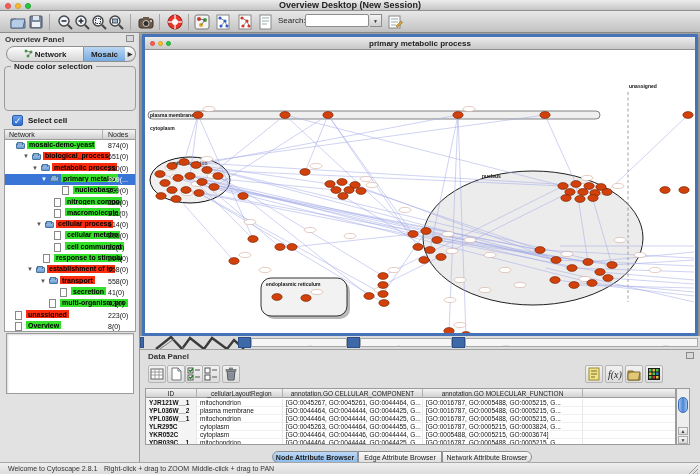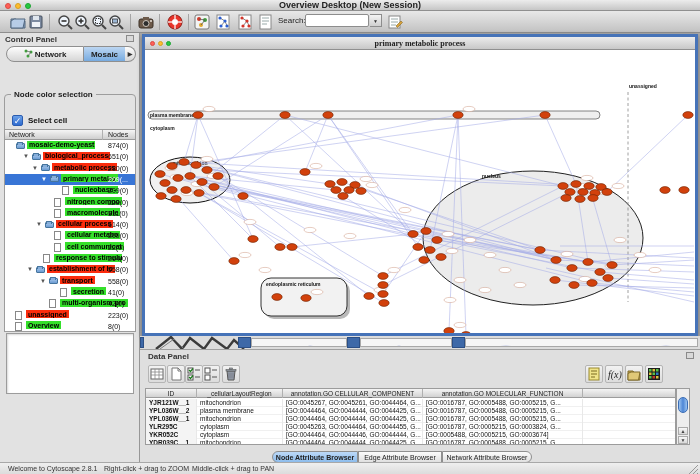--- a/index.html
+++ b/index.html
@@ -35,21 +35,21 @@
   .cp-title{position:absolute;left:5px;top:2px;font-size:8px;font-weight:bold;color:#333;}
   .float-icon{position:absolute;width:8px;height:7px;border:1px solid #8a8a8a;background:#d9d9d9;}
   .cp-tabs{position:absolute;left:6px;top:13px;width:130px;height:16px;}
   .cp-tab{position:absolute;top:0;height:16px;border:1px solid #8f8f8f;
     font-size:8px;font-weight:bold;color:#222;text-align:center;line-height:15px;}
   .tab-network{left:0;width:78px;border-radius:8px 0 0 8px;background:linear-gradient(#fdfdfd,#d6d6d6);}
   .tab-mosaic{left:78px;width:42px;background:linear-gradient(#bcd6f2,#77abe0);border-left:none;}
   .tab-arrow{left:119px;width:11px;border-left:none;border-radius:0 8px 8px 0;
     background:linear-gradient(#fdfdfd,#d6d6d6);font-size:6px;color:#333;}
   .groupbox{position:absolute;left:4px;top:33px;width:132px;height:45px;
-    border:1px solid #9d9d9d;border-radius:4px;margin-top:28px;}
+    border:1px solid #9d9d9d;border-radius:4px;}
   .gb-legend{position:absolute;left:6px;top:-5px;background:#e2e2e2;padding:0 3px;
     font-size:8px;font-weight:bold;color:#222;}
   .combo{position:absolute;left:7px;top:12px;width:117px;height:17px;background:#fff;
     border:1px solid #9a9a9a;border-radius:8px;}
   .combo-text{position:absolute;left:8px;top:0;font-size:8px;font-weight:bold;line-height:16px;color:#111;}
   .combo-btn{position:absolute;right:0;top:0;width:14px;height:15px;border-radius:0 8px 8px 0;
     background:linear-gradient(#8fbdf2,#3c79cf);color:#fff;font-size:5px;text-align:center;line-height:7px;}
   .check-row{position:absolute;left:12px;top:82px;height:12px;}
   .checkbox{position:absolute;left:0;top:0;width:11px;height:11px;border-radius:2px;
     background:linear-gradient(#6ba1e8,#2e6bd0);border:1px solid #2a5cb0;color:#fff;
@@ -77,21 +77,21 @@
   .tval{position:absolute;left:103px;top:2px;font-size:7px;color:#111;white-space:nowrap;}
   .sel .tval{color:#fff;}
   .birdseye{position:absolute;left:6px;top:300px;width:128px;height:61px;background:#fff;
     border:1px solid #9c9c9c;box-shadow:inset 1px 1px 2px rgba(0,0,0,0.15);}
 
   
   .desktop{left:140px;top:33px;width:560px;height:316px;background:#ababab;}
   .network-window{left:142px;top:34px;width:556px;height:302px;border:3px solid #4673b8;
     background:#fff;box-shadow:0 2px 5px rgba(0,0,0,0.4);}
   .nw-titlebar{position:absolute;left:0;top:0;right:0;height:13px;
-    background:linear-gradient(#ececec,#c8c8c8);border-bottom:1px solid #909090;font-family:Liberation Serif, serif;}
+    background:linear-gradient(#ececec,#c8c8c8);border-bottom:1px solid #909090;}
   .nw-title{position:absolute;left:0;right:0;text-align:center;font-size:8px;font-weight:bold;
     color:#222;line-height:13px;}
   .nlight{position:absolute;top:4px;width:5px;height:5px;border-radius:50%;}
   .nw-canvas{position:absolute;left:0;top:13px;width:550px;height:283px;background:#fff;overflow:hidden;}
 
   .behind-strip{left:140px;top:336px;width:560px;height:13px;background:#dcdcdc;overflow:hidden;}
   .bw-frag{position:absolute;top:1px;height:11px;background:#3e69a8;border:1px solid #2c4f85;}
   .bw-strip{position:absolute;top:2px;height:9px;background:#f6f6f6;border:1px solid #a8a8a8;overflow:hidden;}
 
   
@@ -230,21 +230,21 @@
     <span class="dd-btn" style="left:370px">▼</span>
     <span class="tbtn" style="left:386px">
       <svg width="18" height="18">
           <rect x="3" y="3" width="11" height="12" fill="#fff" stroke="#888"></rect>
           <path d="M5 6 h7 M5 9 h7 M5 12 h5" stroke="#9aa" stroke-width="1"></path>
           <path d="M10 13 L15 8 L16.5 9.5 L11.5 14.5z" fill="#d8a23c" stroke="#8a6a22" stroke-width="0.6"></path>
         </svg></span>
   </div>
 
   <div class="abs control-panel">
-    <div class="cp-title">Control Panel</div>
+    <div class="cp-title">Overview Panel</div>
     <span class="float-icon" style="right:5px;top:2px"></span>
     <div class="cp-tabs">
       <span class="cp-tab tab-network">
         <svg width="9" height="9" style="vertical-align:-1px">
             <circle cx="2" cy="2" r="1.5" fill="#3da53a"></circle>
             <circle cx="7" cy="3" r="1.5" fill="#3da53a"></circle>
             <circle cx="4" cy="7" r="1.5" fill="#3da53a"></circle>
             <path d="M2 2 L7 3 L4 7" stroke="#666" stroke-width="0.7" fill="none"></path>
           </svg>
         <span>Network</span>

